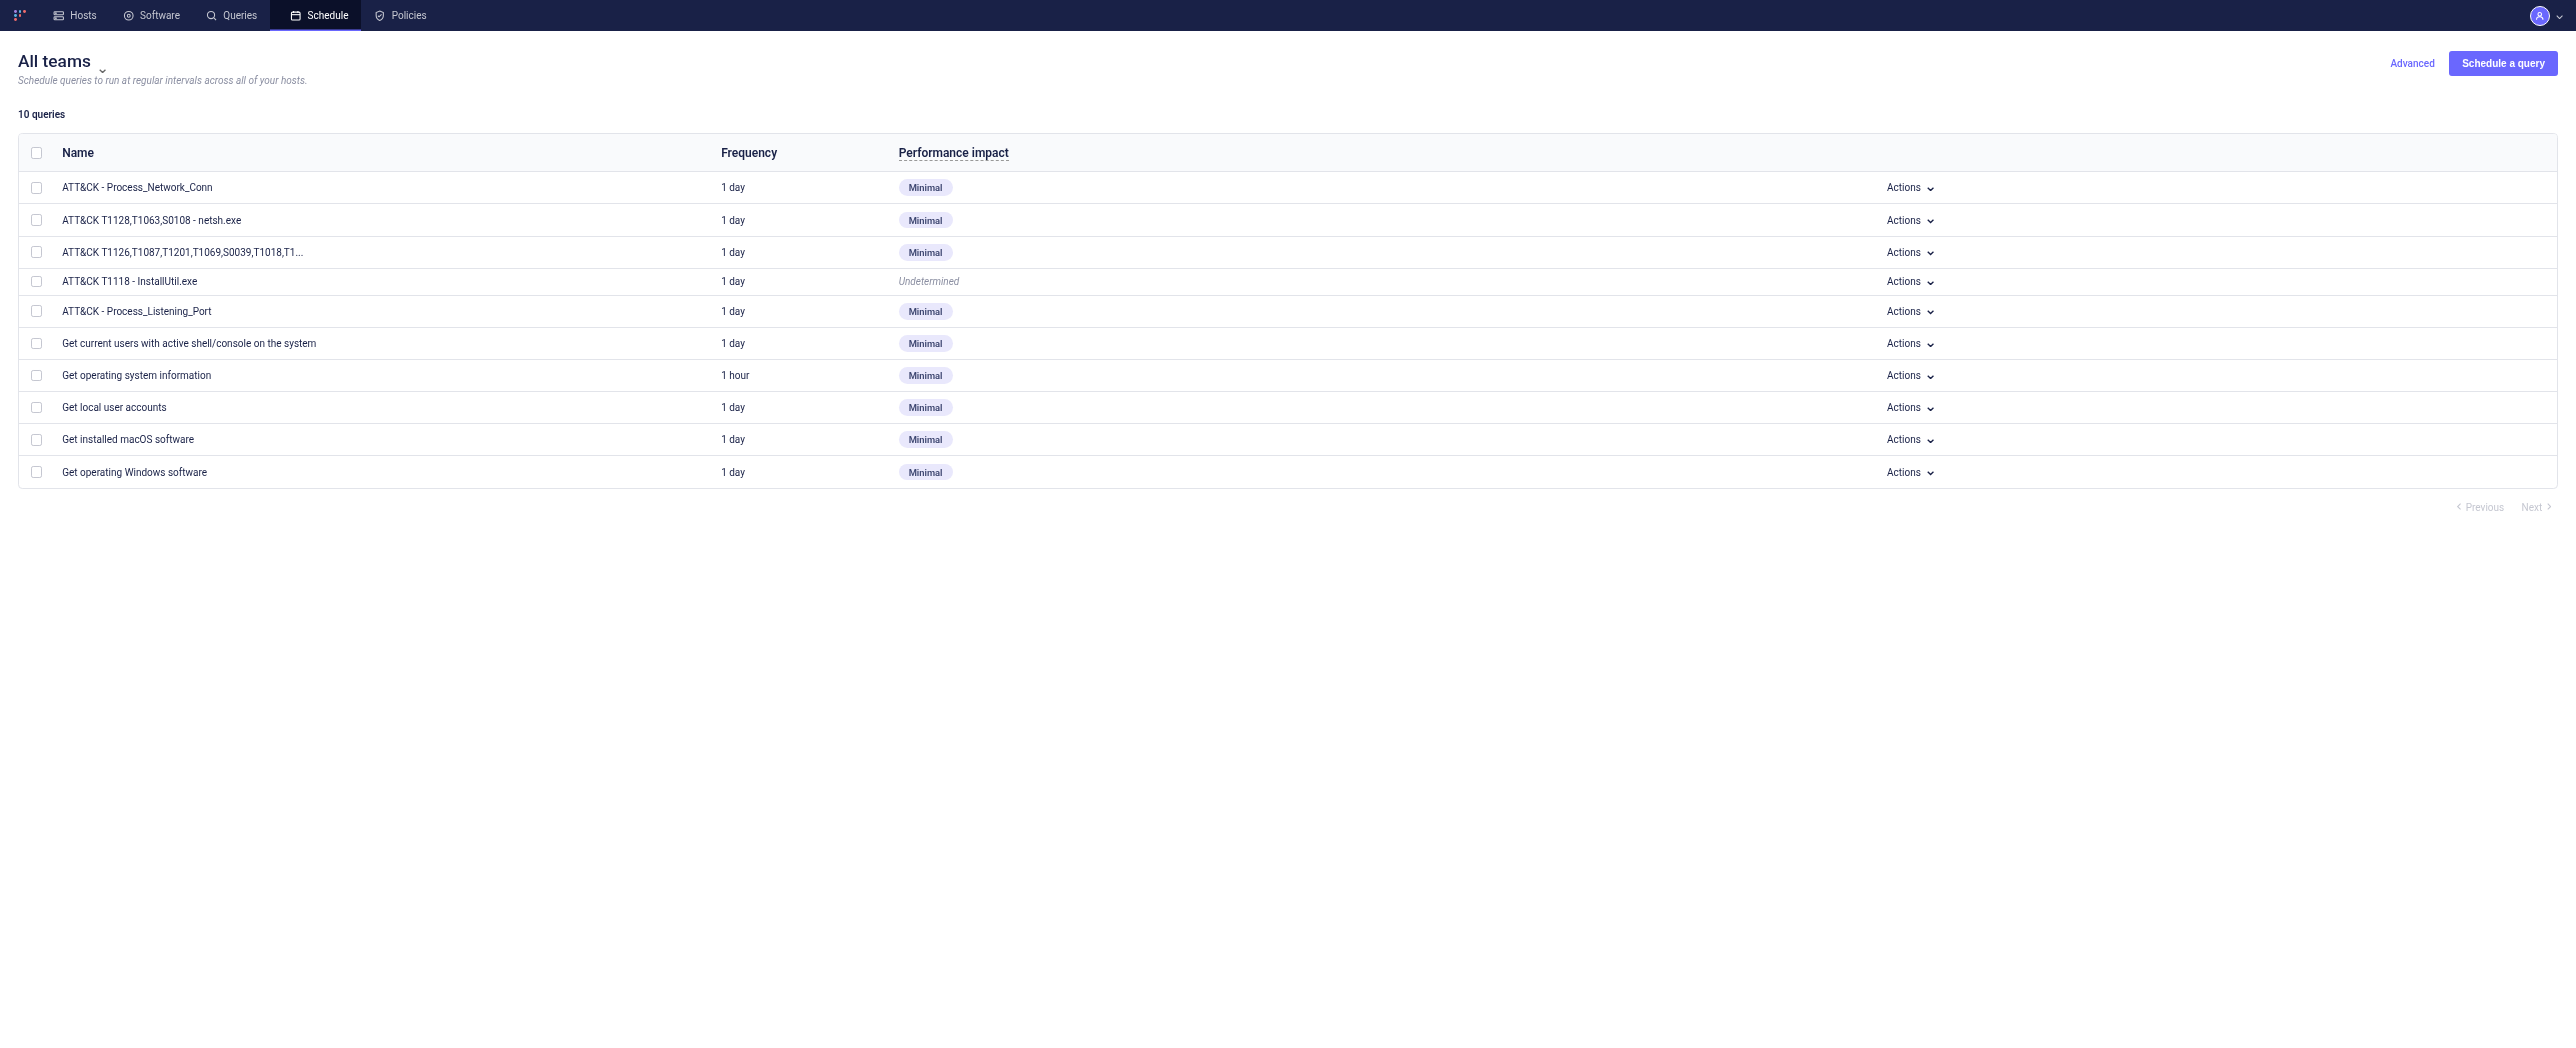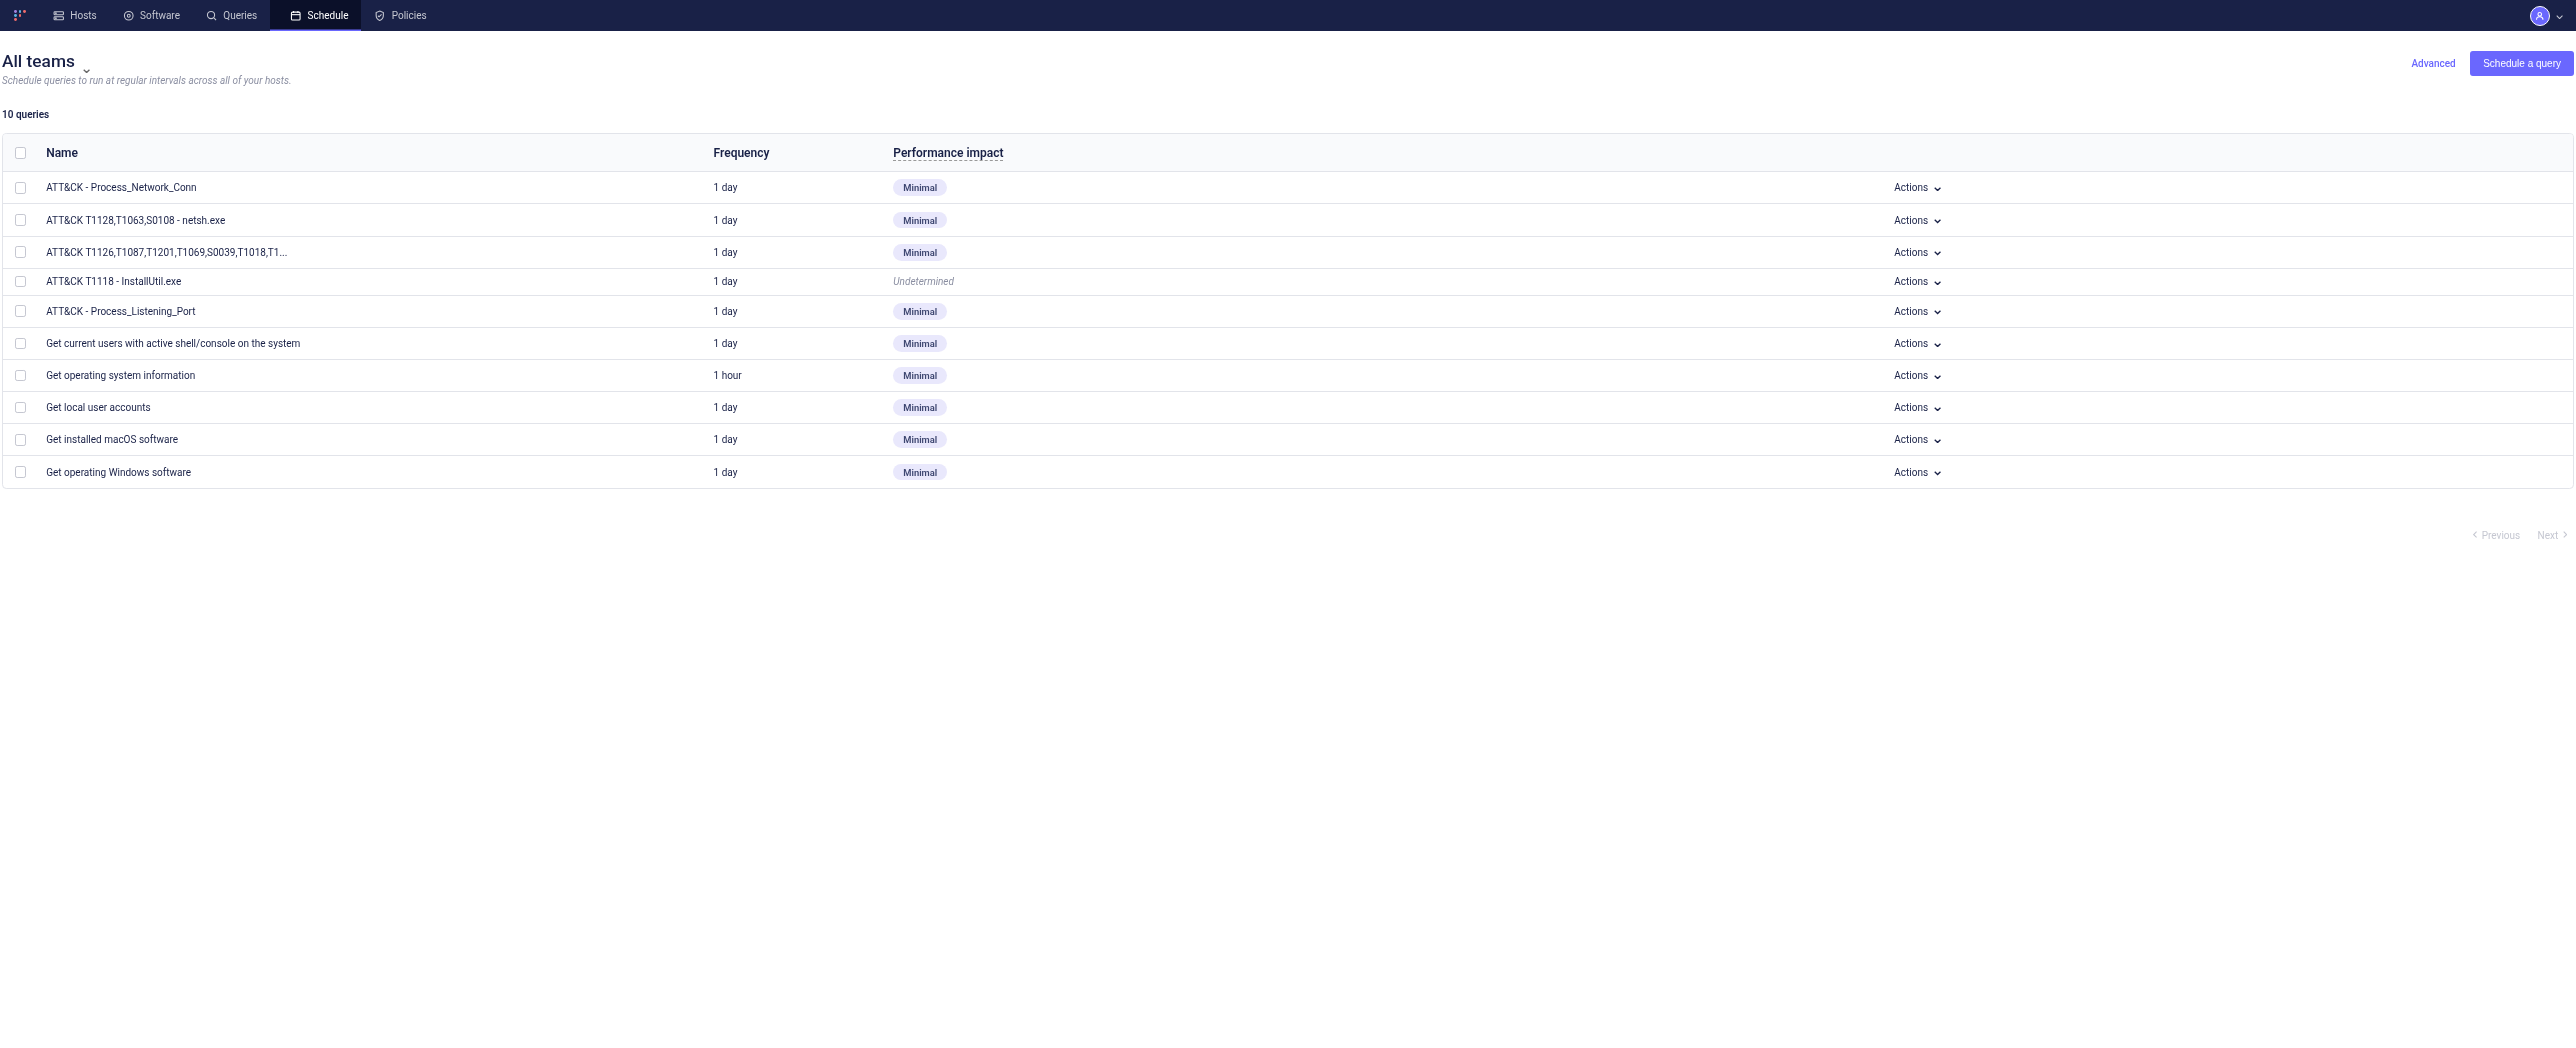--- a/index.html
+++ b/index.html
@@ -94,21 +94,21 @@
       border-radius: 50%;
       background: #6a67fe;
       border: 1.4px solid #fff;
       display: flex;
       align-items: center;
       justify-content: center;
     }
     
     
     .page {
-      padding: 20px 2px;
+      padding: 20px 18px;
     }
     
     .page-header {
       display: flex;
       justify-content: space-between;
       align-items: flex-start;
       margin-bottom: 23px;
     }
     
     .page-title-wrap {
@@ -156,21 +156,21 @@
       cursor: pointer;
     }
     
     .btn-primary {
       background: #6a67fe;
       color: #fff;
       border: none;
       padding: 7.2px 13px;
       border-radius: 2.9px;
       font-size: 10px;
-      font-weight: 400;
+      font-weight: 700;
       cursor: pointer;
     }
     
     .query-count {
       font-weight: 600;
       margin-bottom: 13px;
     }
     
     
     .table-container {
@@ -285,21 +285,20 @@
     
     .page-link {
       display: flex;
       align-items: center;
       gap: 4.3px;
       cursor: pointer;
     }
     
     .page-link.disabled {
       color: #c5c7d1;
-      margin-top: 28px;
     }
     
     
     .chevron-down {
       display: inline-block;
     }
     
     .chevron-left, .chevron-right {
       display: inline-block;
     }

